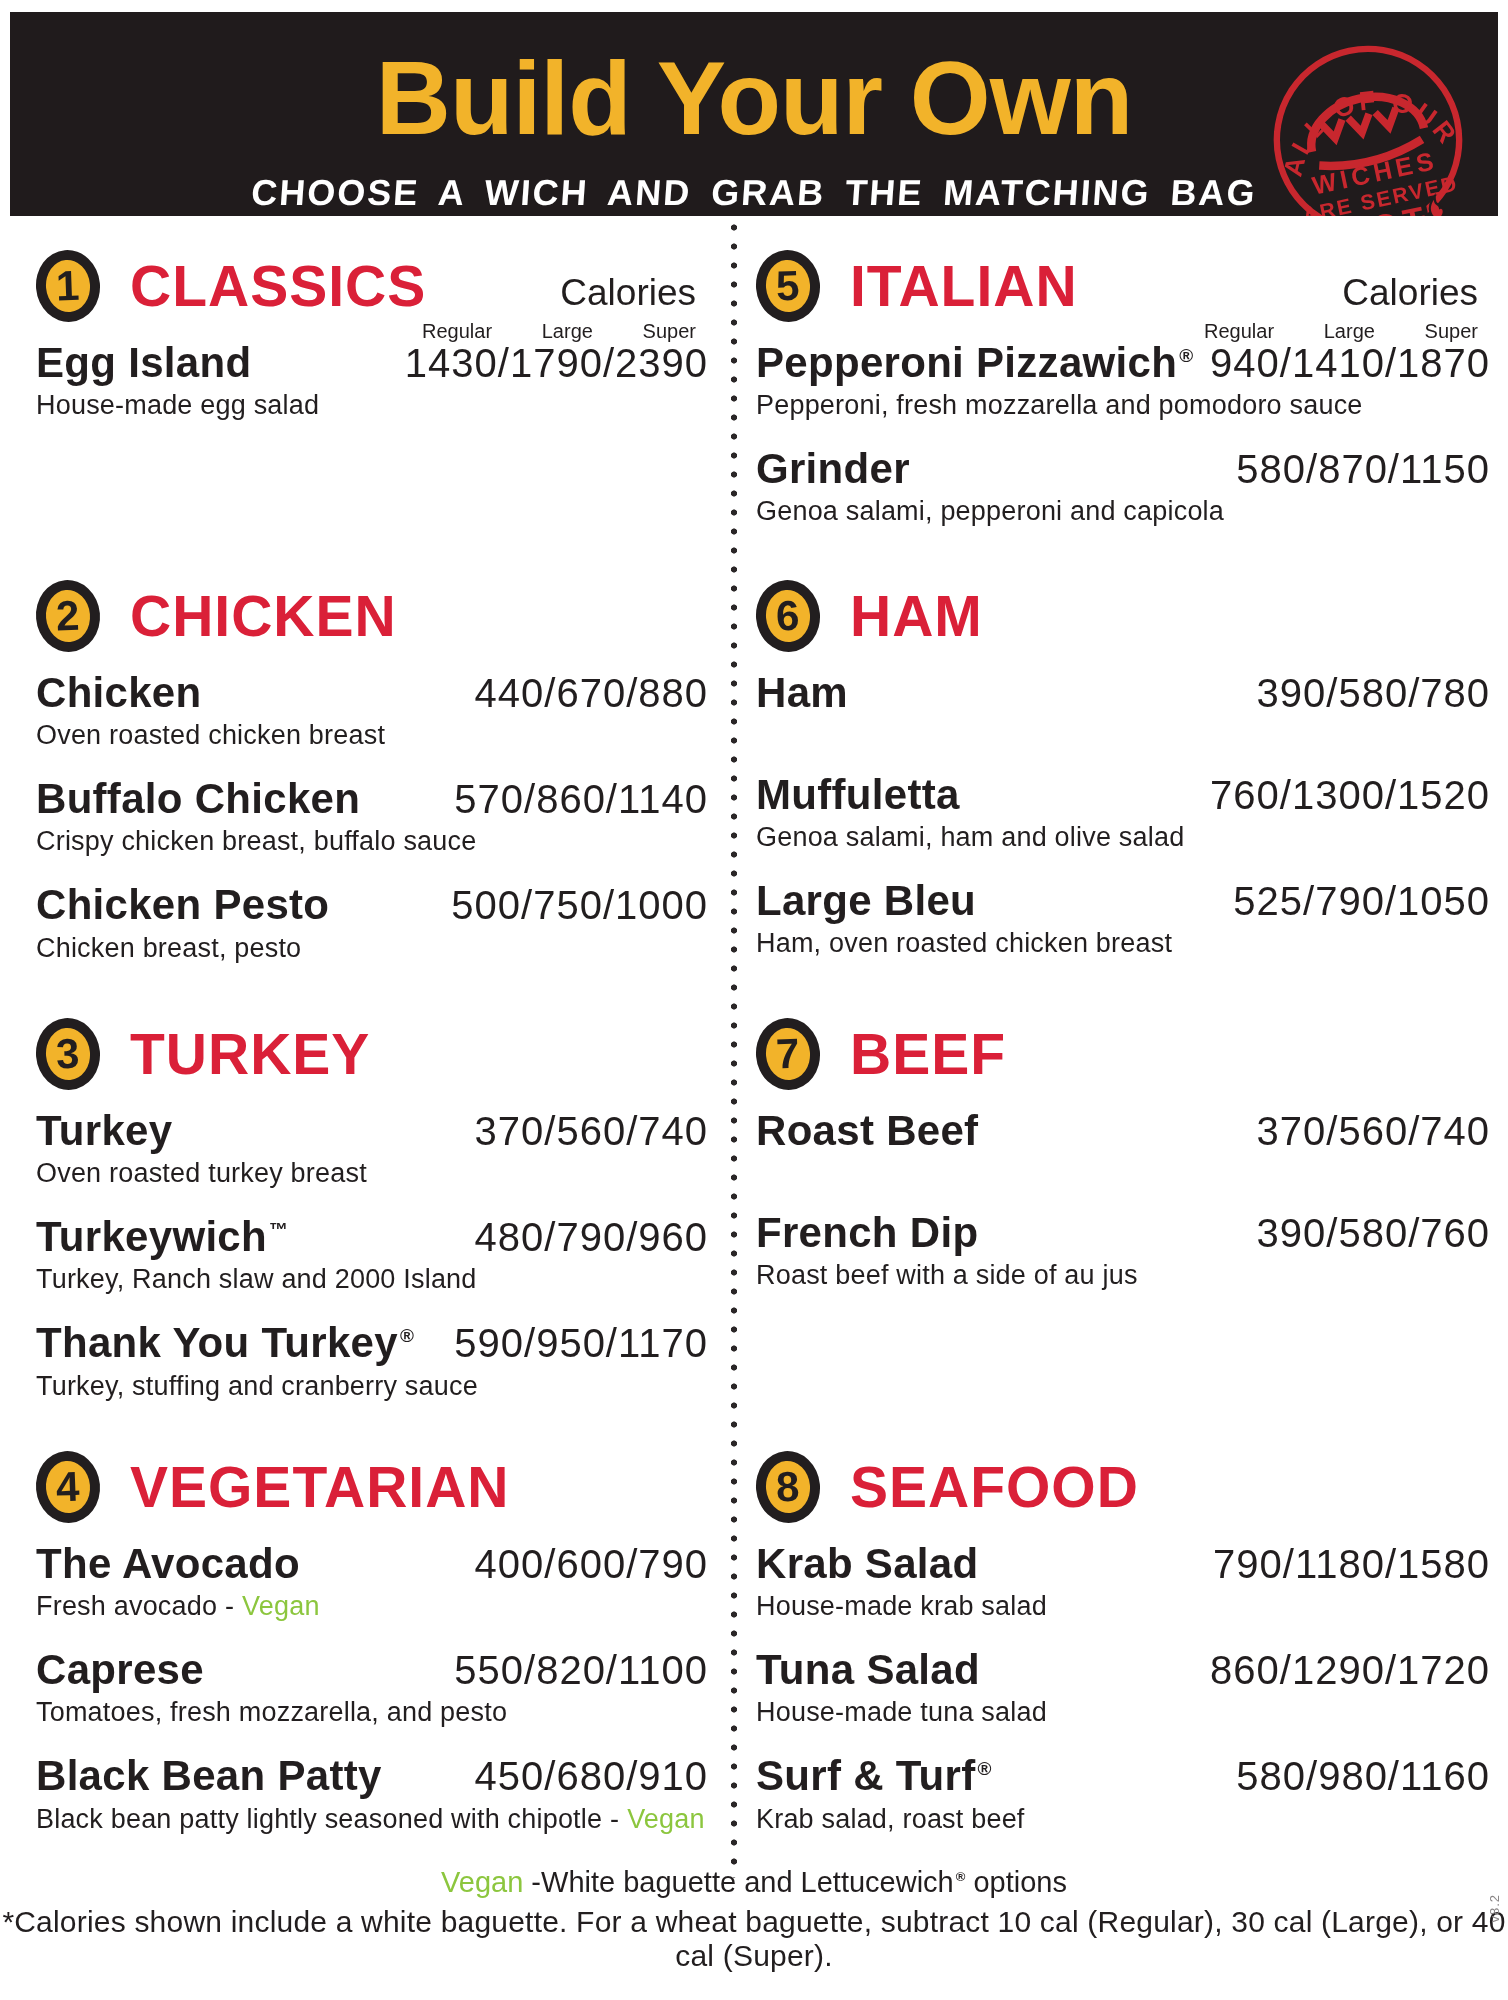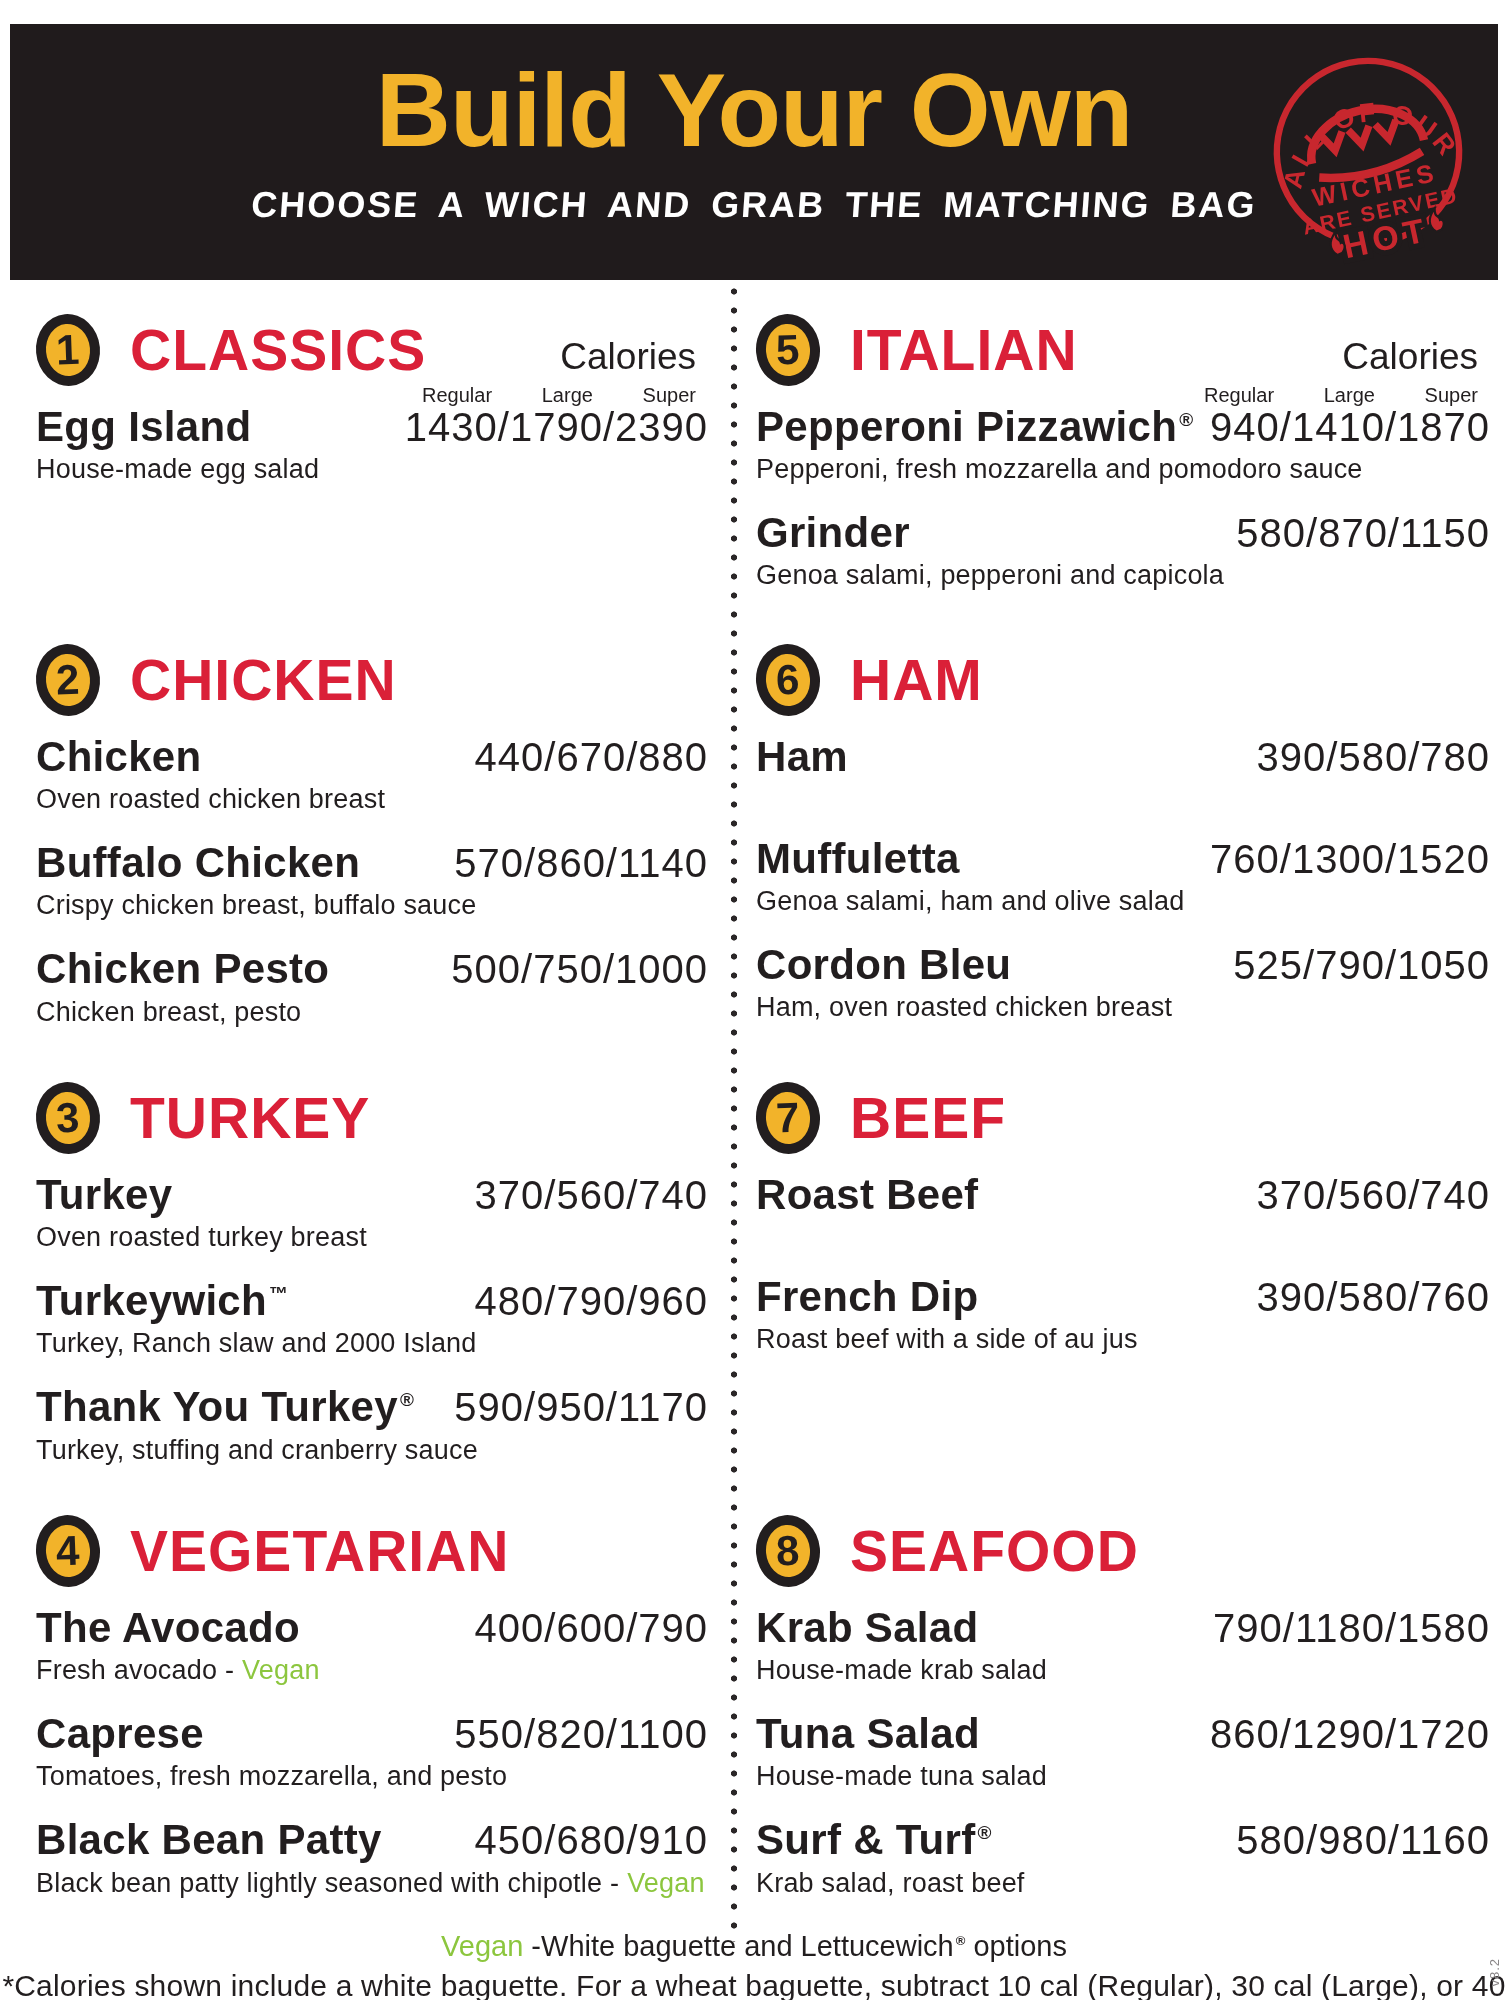--- a/index.html
+++ b/index.html
@@ -7,21 +7,21 @@
     --green:#8cc63e; --header-bg:#201b1c;
   }
   *{box-sizing:border-box; margin:0; padding:0;}
   html,body{background:#fff;}
   body{
     width:1508px; height:2000px; margin:0 auto; overflow:hidden; position:relative;
     font-family:"Liberation Sans","DejaVu Sans",sans-serif; color:var(--ink);
   }
   
   .menu-header{
-    margin:24px 10px 0 10px; height:256px; background:var(--header-bg);
+    margin:12px 10px 0 10px; height:204px; background:var(--header-bg);
     position:relative; overflow:hidden;
   }
   .page-title{
     margin-top:34px; text-align:center; color:var(--yellow);
     font-size:104px; font-weight:bold; letter-spacing:-1px; line-height:1;
   }
   .page-subtitle{
     margin-top:22px; text-align:center; color:#ffffff;
     font-size:36px; font-weight:bold; letter-spacing:2px; word-spacing:8px;
     transform:skewX(-4deg); text-transform:uppercase;
@@ -291,21 +291,21 @@
   </div>
           <div class="item">
     <div class="item-row">
       <span class="item-name"><span>Muffuletta</span></span>
       <span class="item-calories">760/1300/1520</span>
     </div>
     <div class="item-desc"><span>Genoa salami, ham and olive salad</span></div>
   </div>
           <div class="item">
     <div class="item-row">
-      <span class="item-name"><span>Cordon Bleu</span></span>
+      <span class="item-name"><span>Large Bleu</span></span>
       <span class="item-calories">525/790/1050</span>
     </div>
     <div class="item-desc"><span>Ham, oven roasted chicken breast</span></div>
   </div>
         </div>
   </section>
       <section class="section">
     <div class="section-header">
       <span class="badge">
         <span class="badge-number">7</span>

